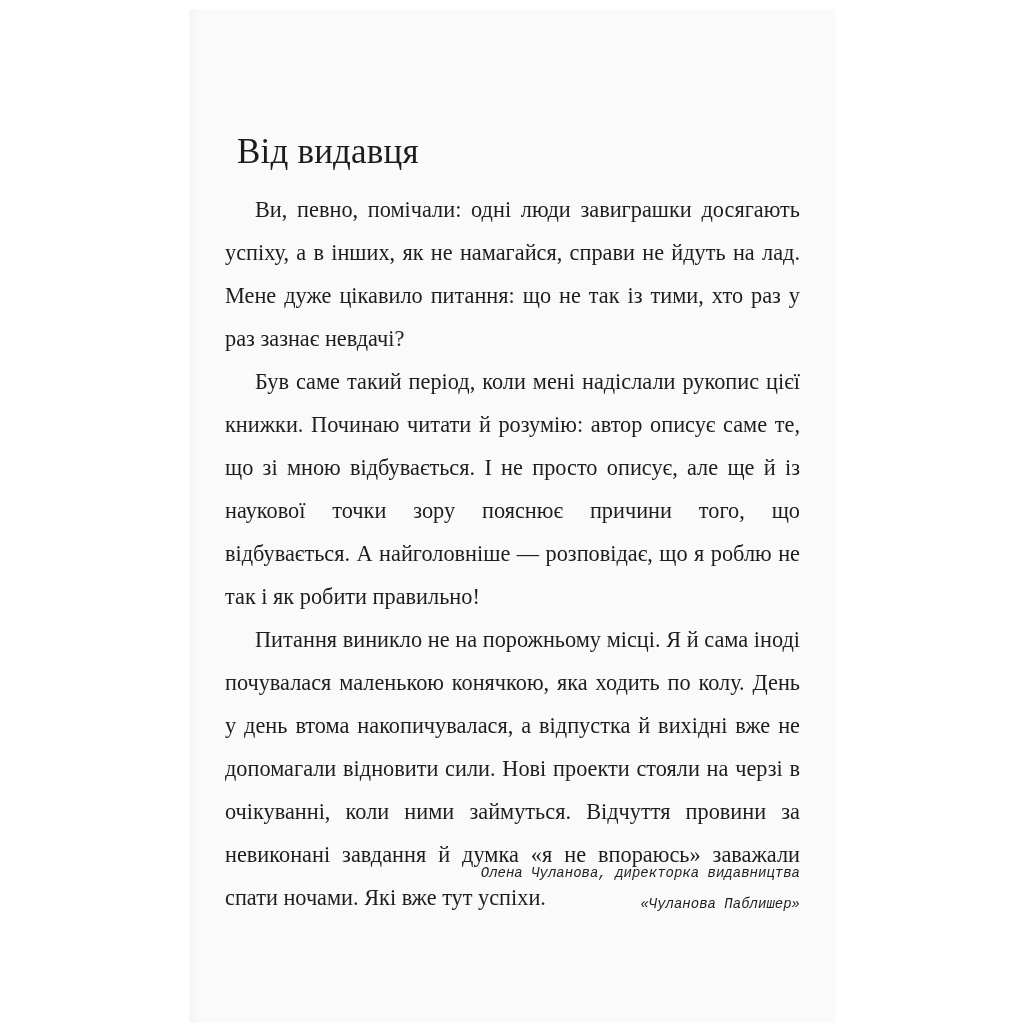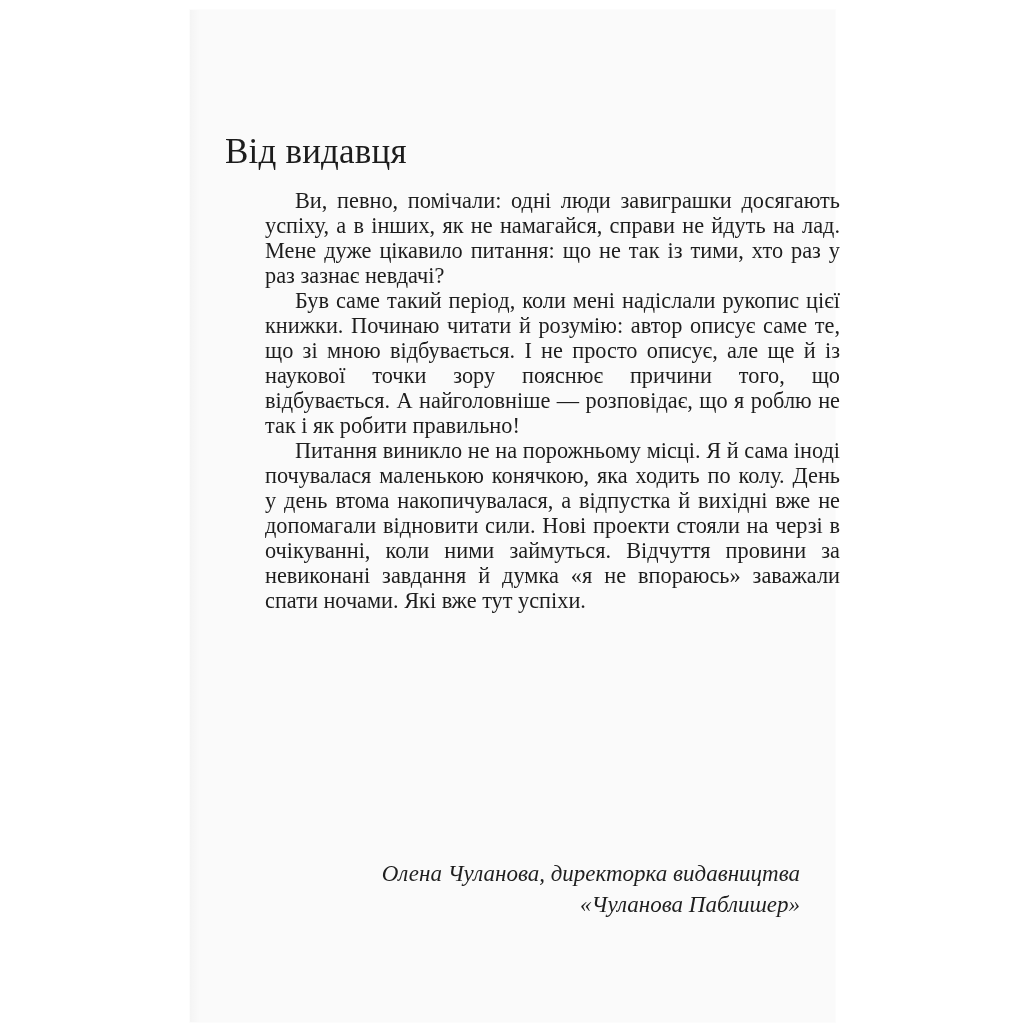--- a/index.html
+++ b/index.html
@@ -47,66 +47,66 @@
     position: absolute;
     left: 35px;
     top: 0;
     width: 575px;
     height: 100%;
   }
 
   
   .chapter-title {
     position: absolute;
-    left: 0;
+    left: 12px;
     top: 98px;
     font-size: 35px;
     line-height: 42px;
     font-weight: 400;
     color: #1c1c1c;
     letter-spacing: 0.2px;
     white-space: nowrap;
   }
 
   
   .body-copy {
     position: absolute;
     left: 0;
     top: 178px;
     width: 575px;
     color: #1d1d1d;
     font-size: 22.3px;
-    line-height: 25px;
+    line-height: 43px;
     text-align: justify;
     text-justify: inter-word;
     hyphens: manual;
-    margin-left: 40px;
   }
 
   .body-copy p {
     margin: 0;
     text-indent: 30px;
   }
 
   
   .body-copy p:last-child {
     margin-bottom: 0;
   }
 
   
   .signature-block {
     position: absolute;
     left: 0;
     top: 848px;
     width: 575px;
     text-align: right;
     font-style: italic;
-    font-size: 23px;
+    font-size: 14px;
     line-height: 31px;
     color: #1f1f1f;
+    font-family: Liberation Mono, monospace;
   }
   .signature-block div {
     white-space: nowrap;
   }
 </style>
 </head>
 <body>
 
 <div class="scan-surface">
   <div class="book-page">

